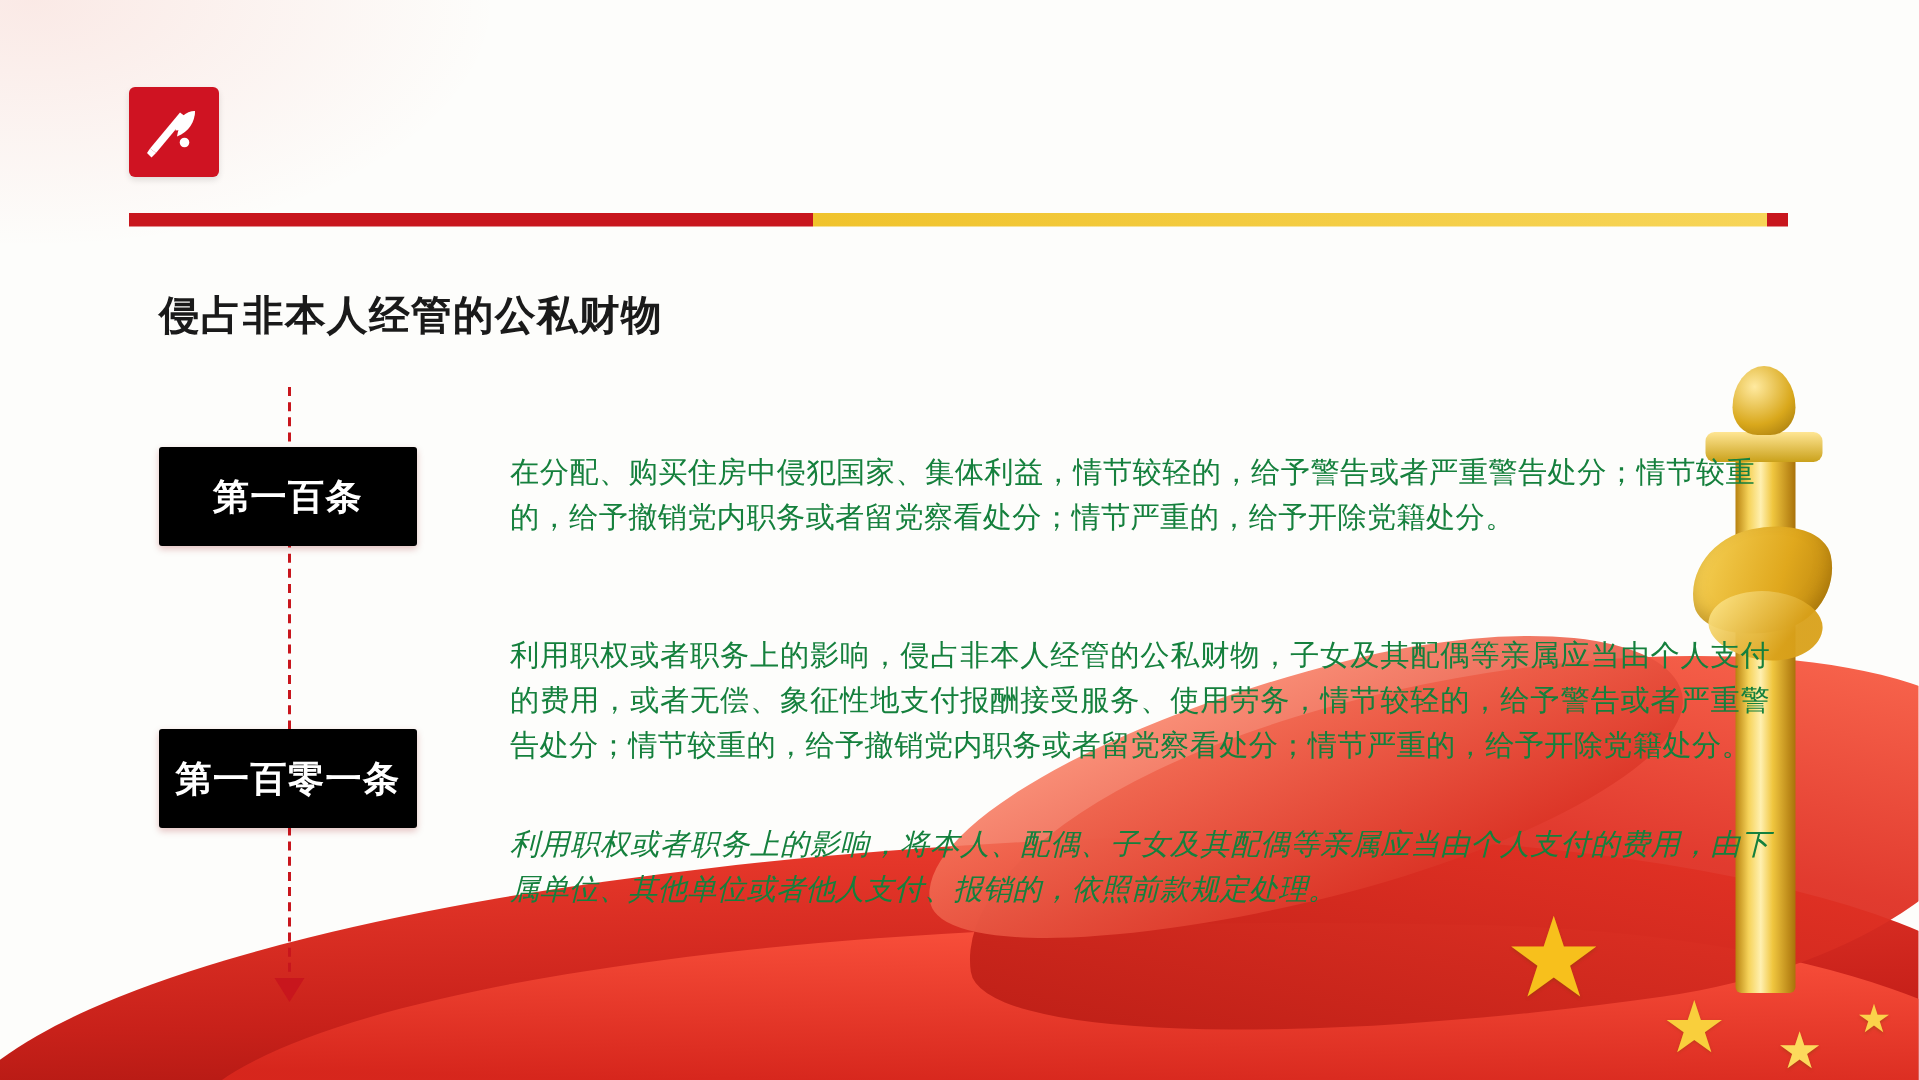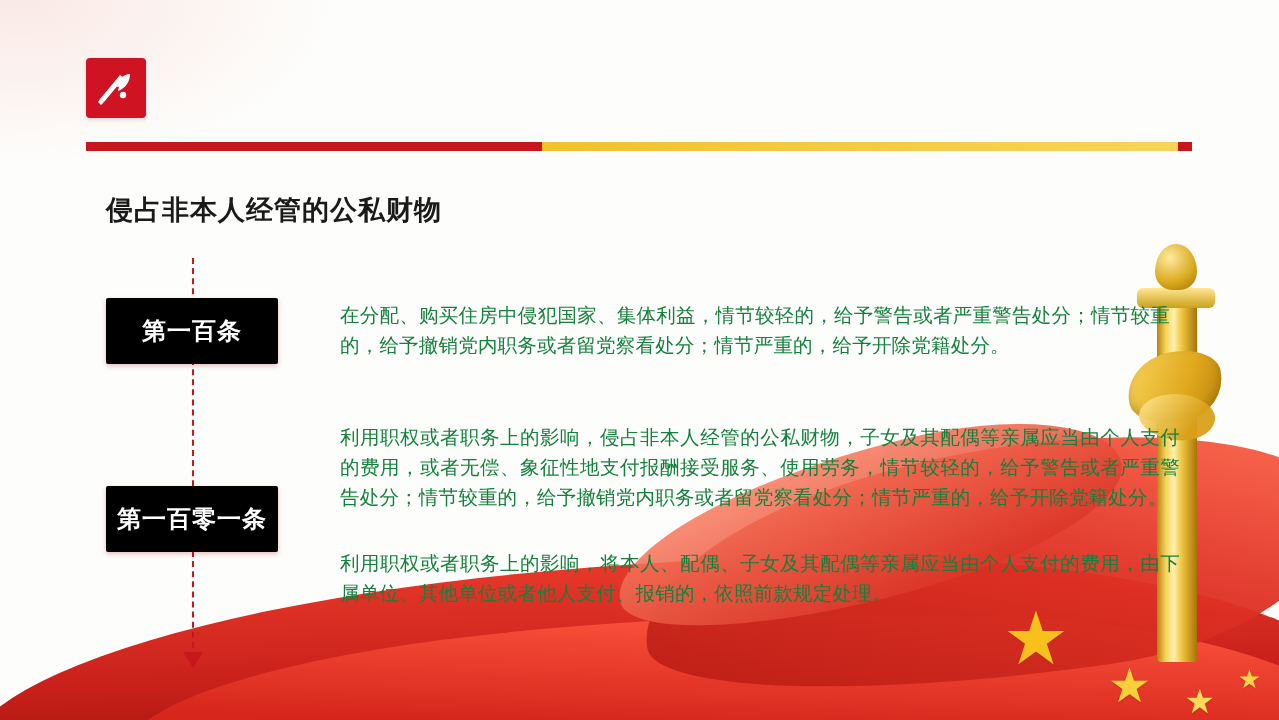--- a/index.html
+++ b/index.html
@@ -244,21 +244,21 @@
   .para {
     position: absolute;
     color: #15803d;
     font-size: 19.5px;
     line-height: 1.55;
     letter-spacing: 0.2px;
     text-align: justify;
   }
   .para-1 { left: 340px; top: 300px; width: 830px; }
   .para-2 { left: 340px; top: 422px; width: 840px; }
-  .para-3 { left: 340px; top: 548px; width: 840px; }
+  .para-3 { left: 340px; top: 548px; width: 840px; font-style: italic; }
 </style>
 </head>
 <body>
 
 <div class="bg-layer">
   <div class="corner-wash"></div>
 
   <div class="ribbon-wrap">
     <div class="ribbon-a"></div>
     <div class="ribbon-b"></div>

